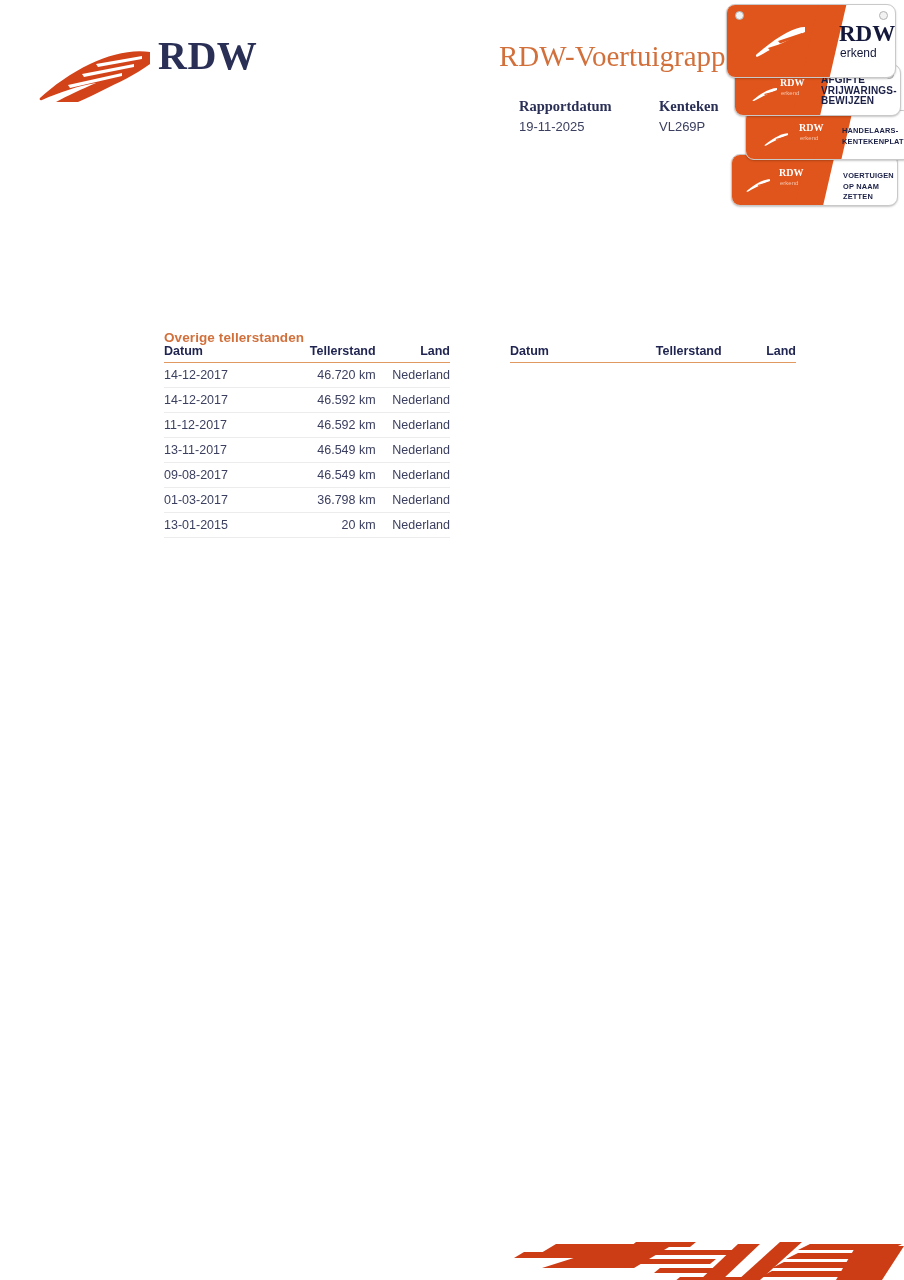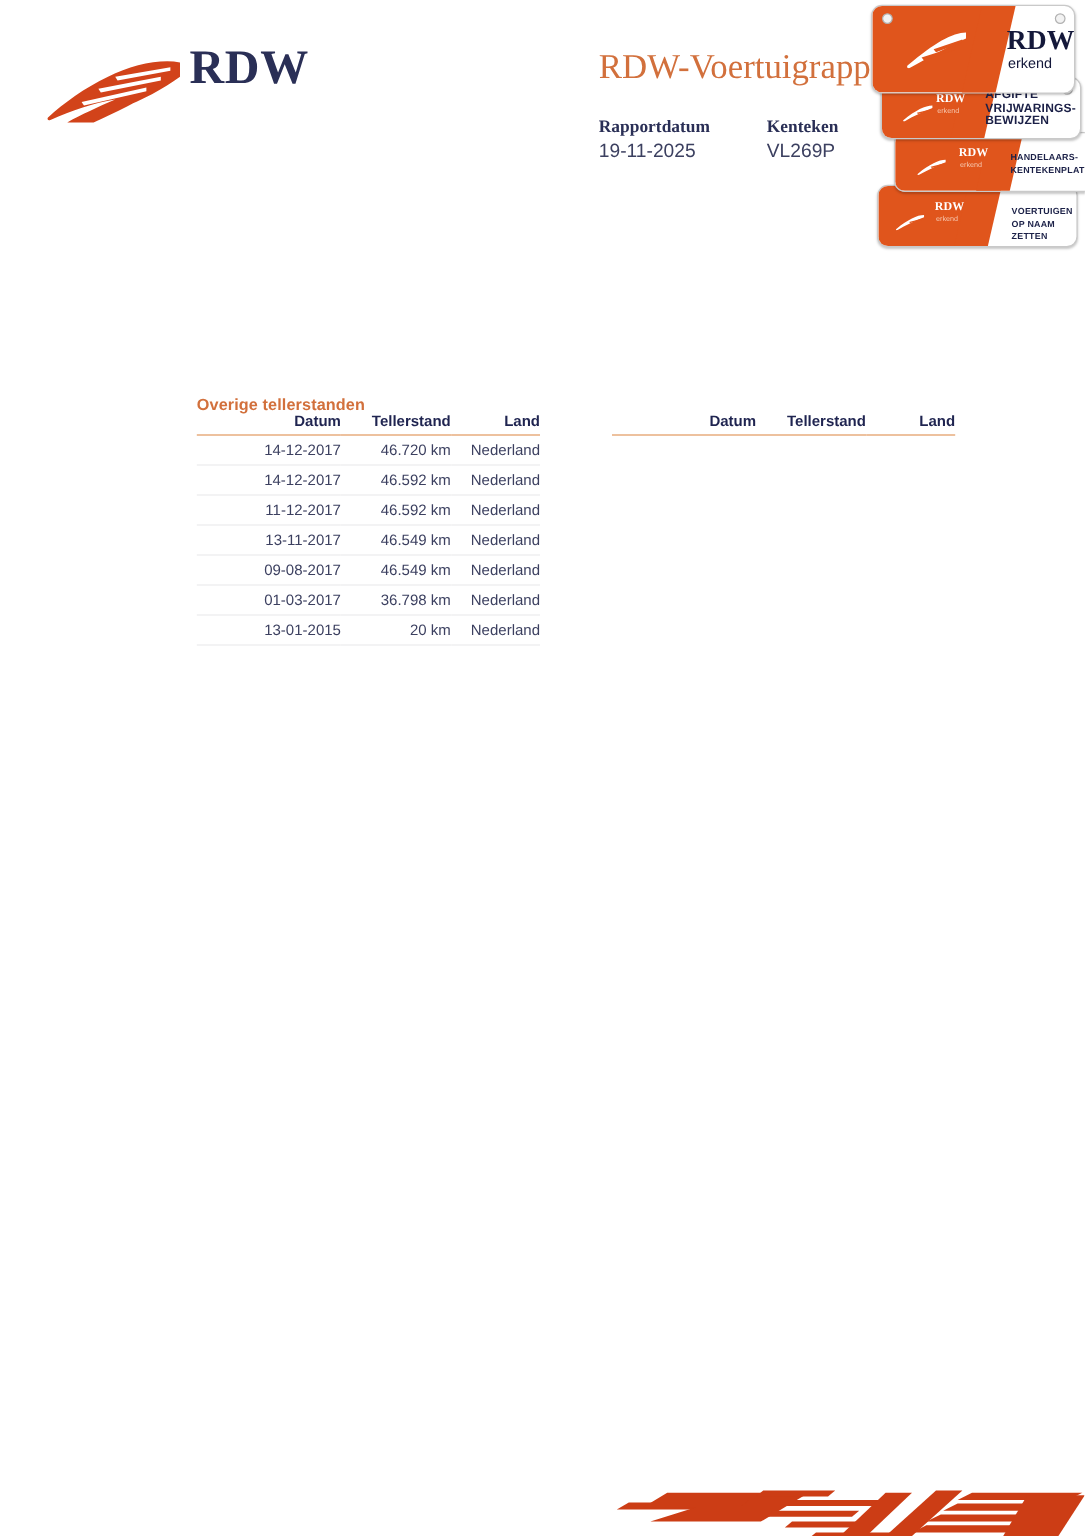--- a/index.html
+++ b/index.html
@@ -54,32 +54,33 @@
     white-space: nowrap;
     line-height: 1;
   }
   #meta-block {
     position: absolute;
     left: 499px;
     top: 96px;
   }
   #meta-block .meta-row {
     display: flex;
+    margin-left: 20px;
   }
   #meta-block .meta-cell { width: 140px; }
   #meta-block .meta-label {
     font-family: "Liberation Serif", serif;
     font-weight: 700;
     font-size: 14.5px;
     color: #2a2f56;
     line-height: 20px;
   }
   #meta-block .meta-value {
     font-family: "Liberation Sans", sans-serif;
-    font-size: 16px;
+    font-size: 13px;
     color: #3c4060;
     line-height: 22px;
   }
 
   
   #cert-stack {
     position: absolute;
     left: 723px;
     top: 2px;
     width: 178px;
@@ -218,21 +219,21 @@
     color: #1f2450;
     padding: 0 0 4px 0;
     border-bottom: 1.6px solid #e2995f;
     white-space: nowrap;
   }
   .meter-table td {
     padding: 5px 0 5px 0;
     border-bottom: 1px solid #ececed;
     white-space: nowrap;
   }
-  .meter-table .col-datum  { text-align: right;  width: 42%; }
+  .meter-table .col-datum  { text-align: left;  width: 42%; }
   .meter-table .col-teller { text-align: right; width: 32%; }
   .meter-table .col-land   { text-align: right; width: 26%; }
 
   
   #page-footer {
     position: absolute;
     left: 164px;
     top: 1170px;
     width: 668px;
     font-family: "Liberation Sans", sans-serif;

